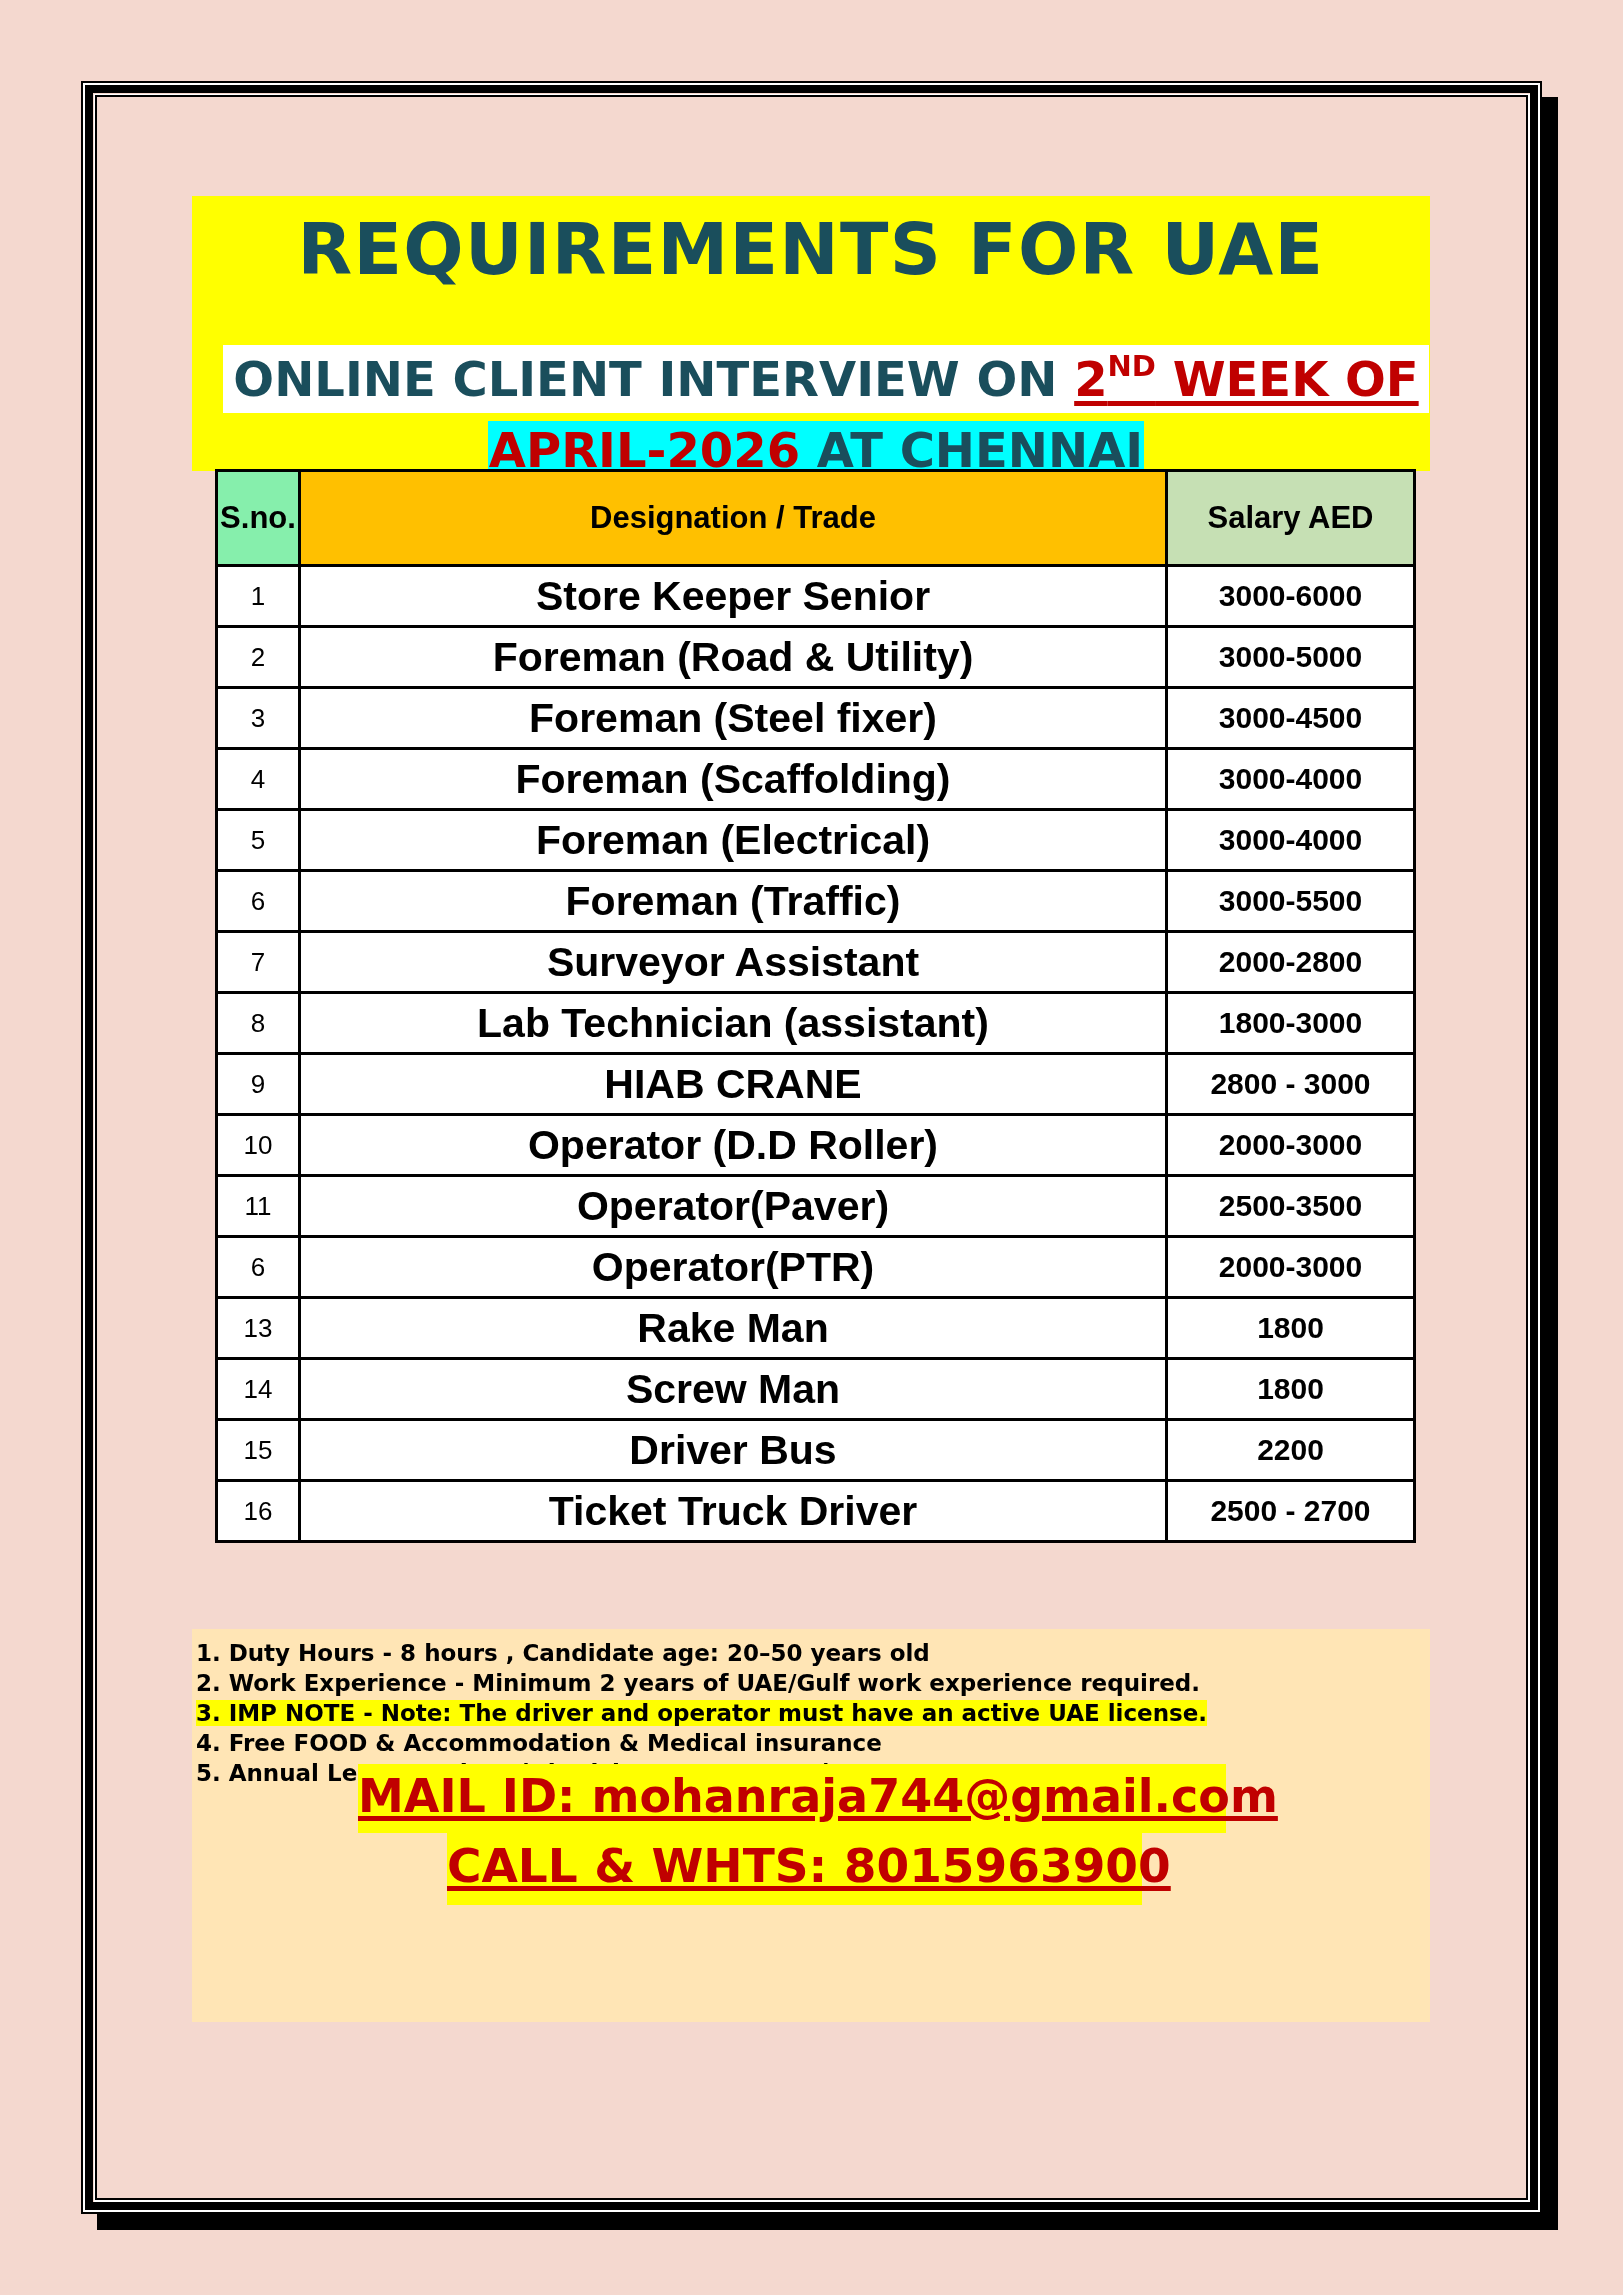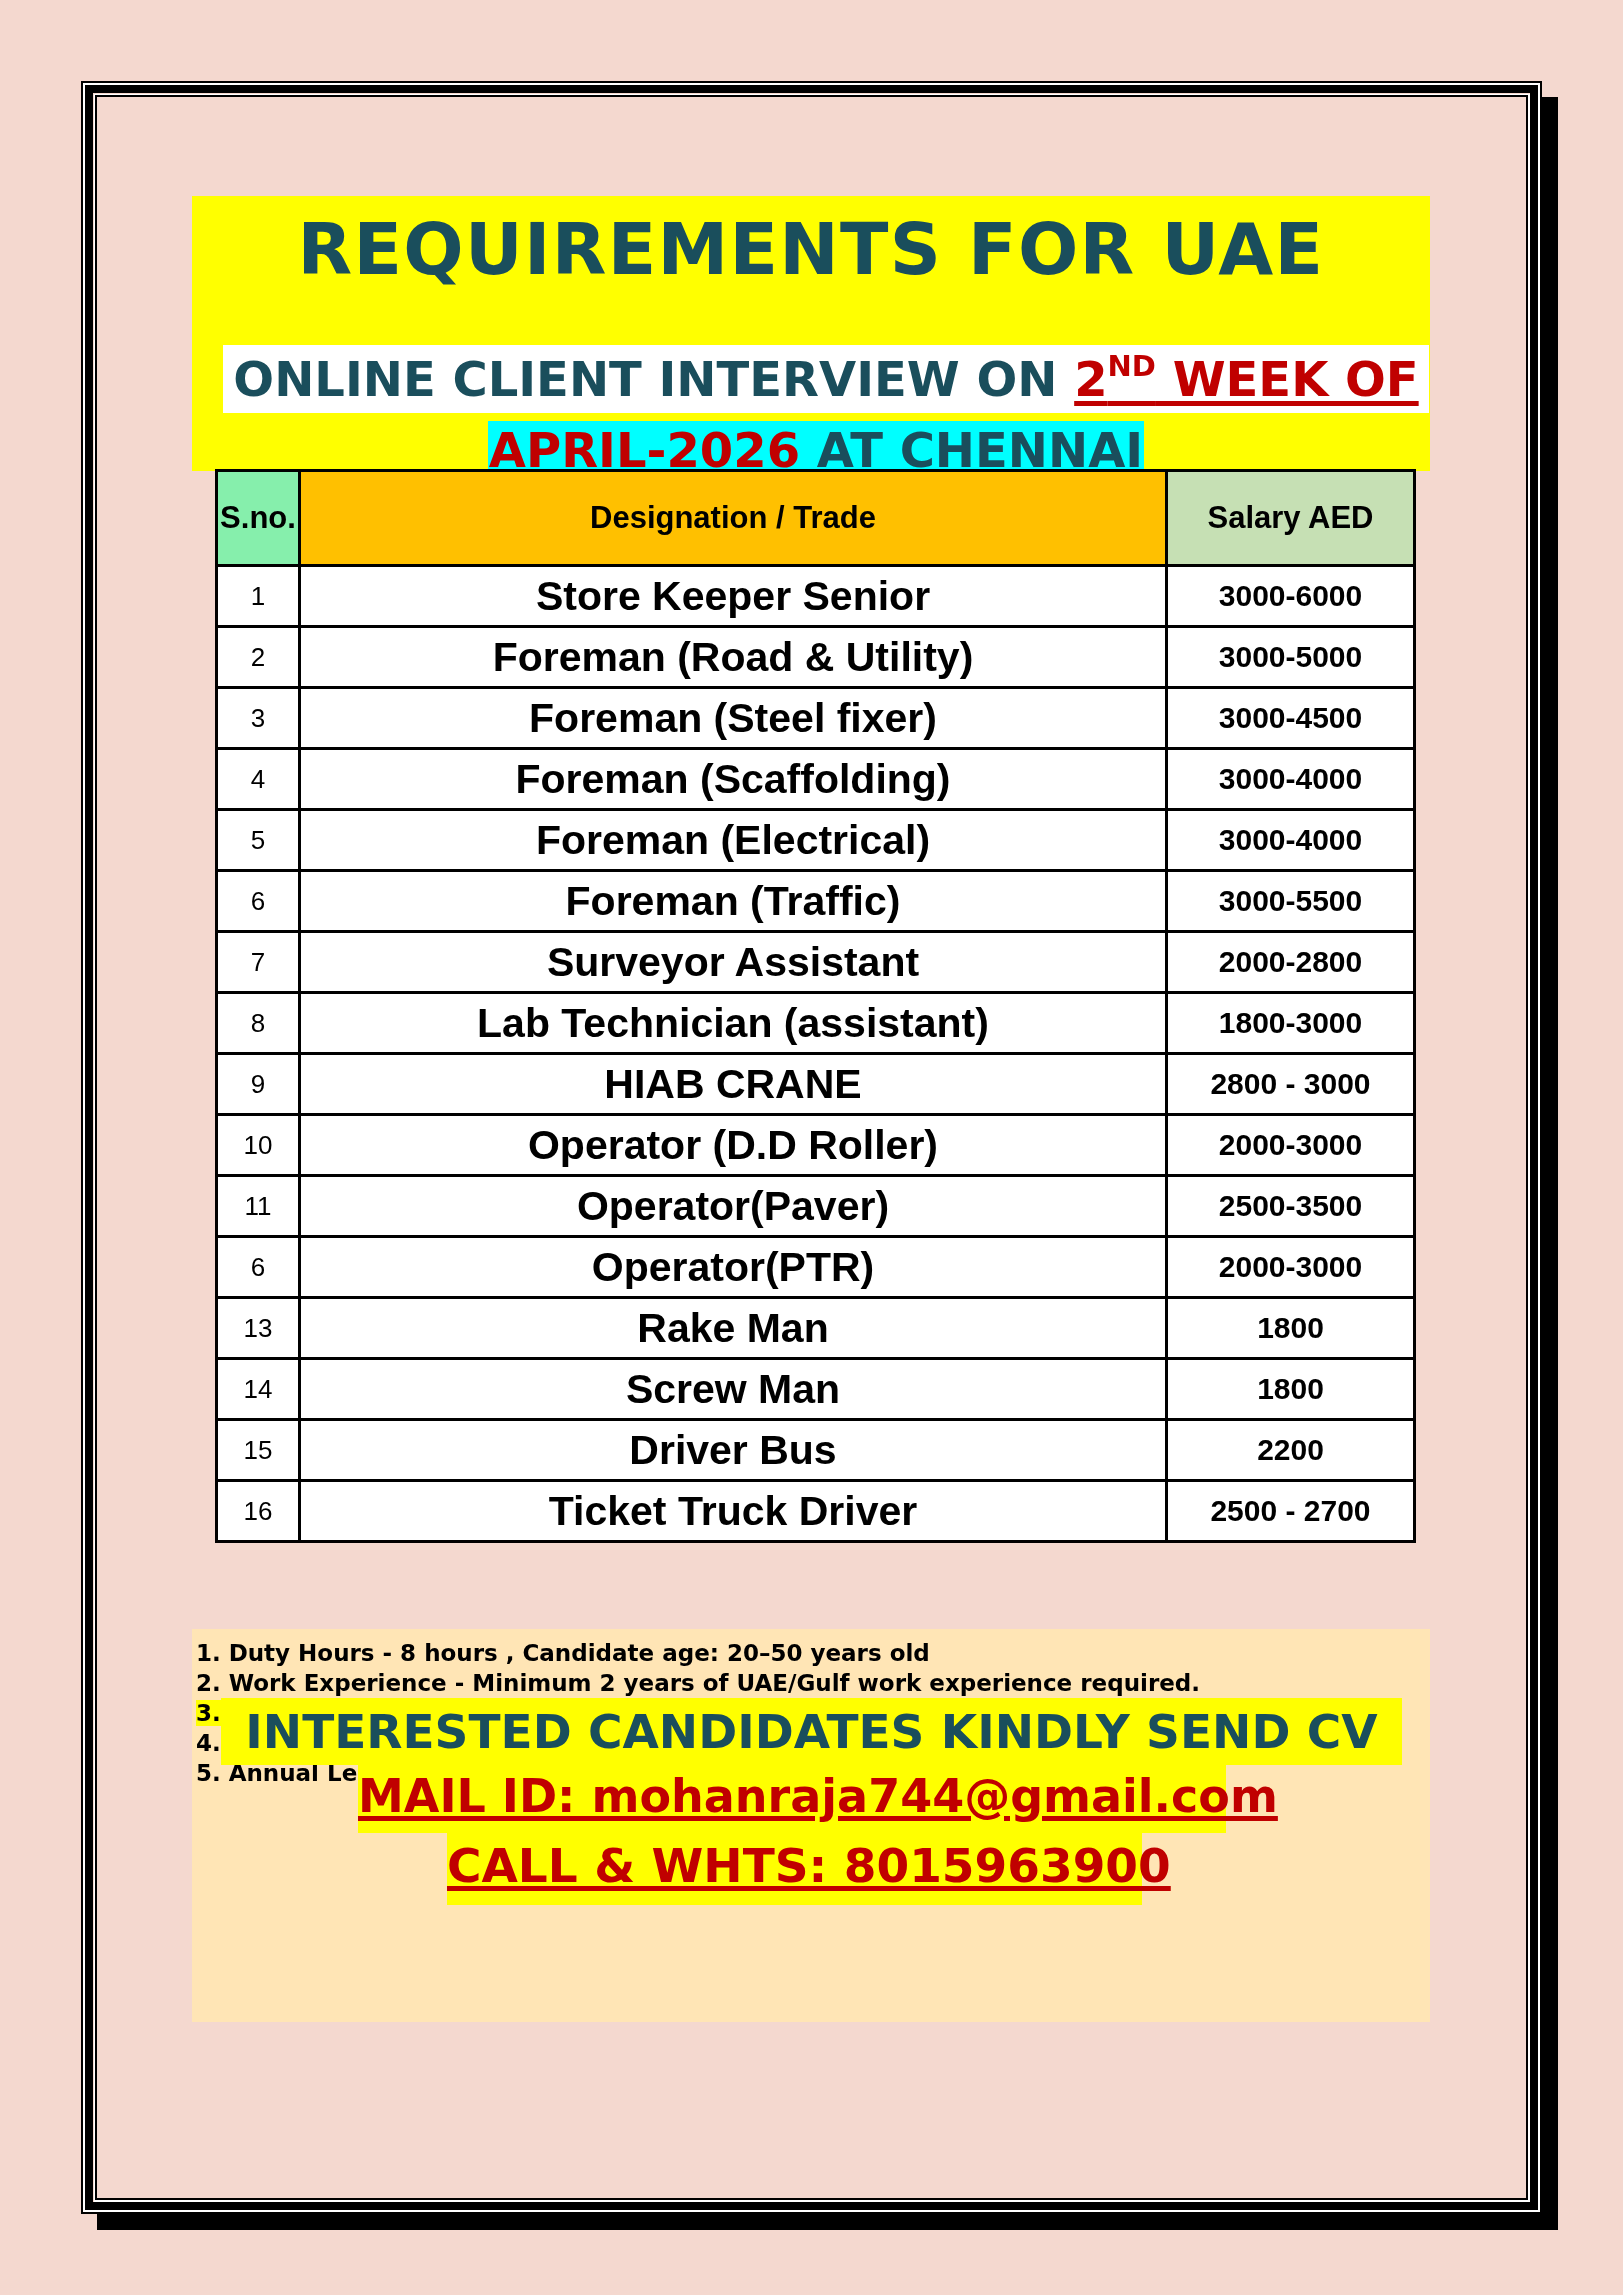--- a/index.html
+++ b/index.html
@@ -260,17 +260,16 @@
 </table>
 
 <div class="notes">
   <ul>
     <li><span>1. Duty Hours - 8 hours , Candidate age: 20–50 years old</span></li>
     <li><span>2. Work Experience - Minimum 2 years of UAE/Gulf work experience required.</span></li>
     <li class="hl"><span>3. IMP NOTE - Note: The driver and operator must have an active UAE license.</span></li>
     <li><span>4. Free FOOD &amp; Accommodation &amp; Medical insurance</span></li>
     <li><span>5. Annual Leave 30 days (Air Ticket By Company)</span></li>
   </ul>
-  <div class="cta">INTERESTED CANDIDATES KINDLY SEND CV</div>
   <div class="mail">MAIL ID: mohanraja744@gmail.com</div>
   <div class="call">CALL &amp; WHTS: 8015963900</div>
 </div>
 
 
 </body></html>

